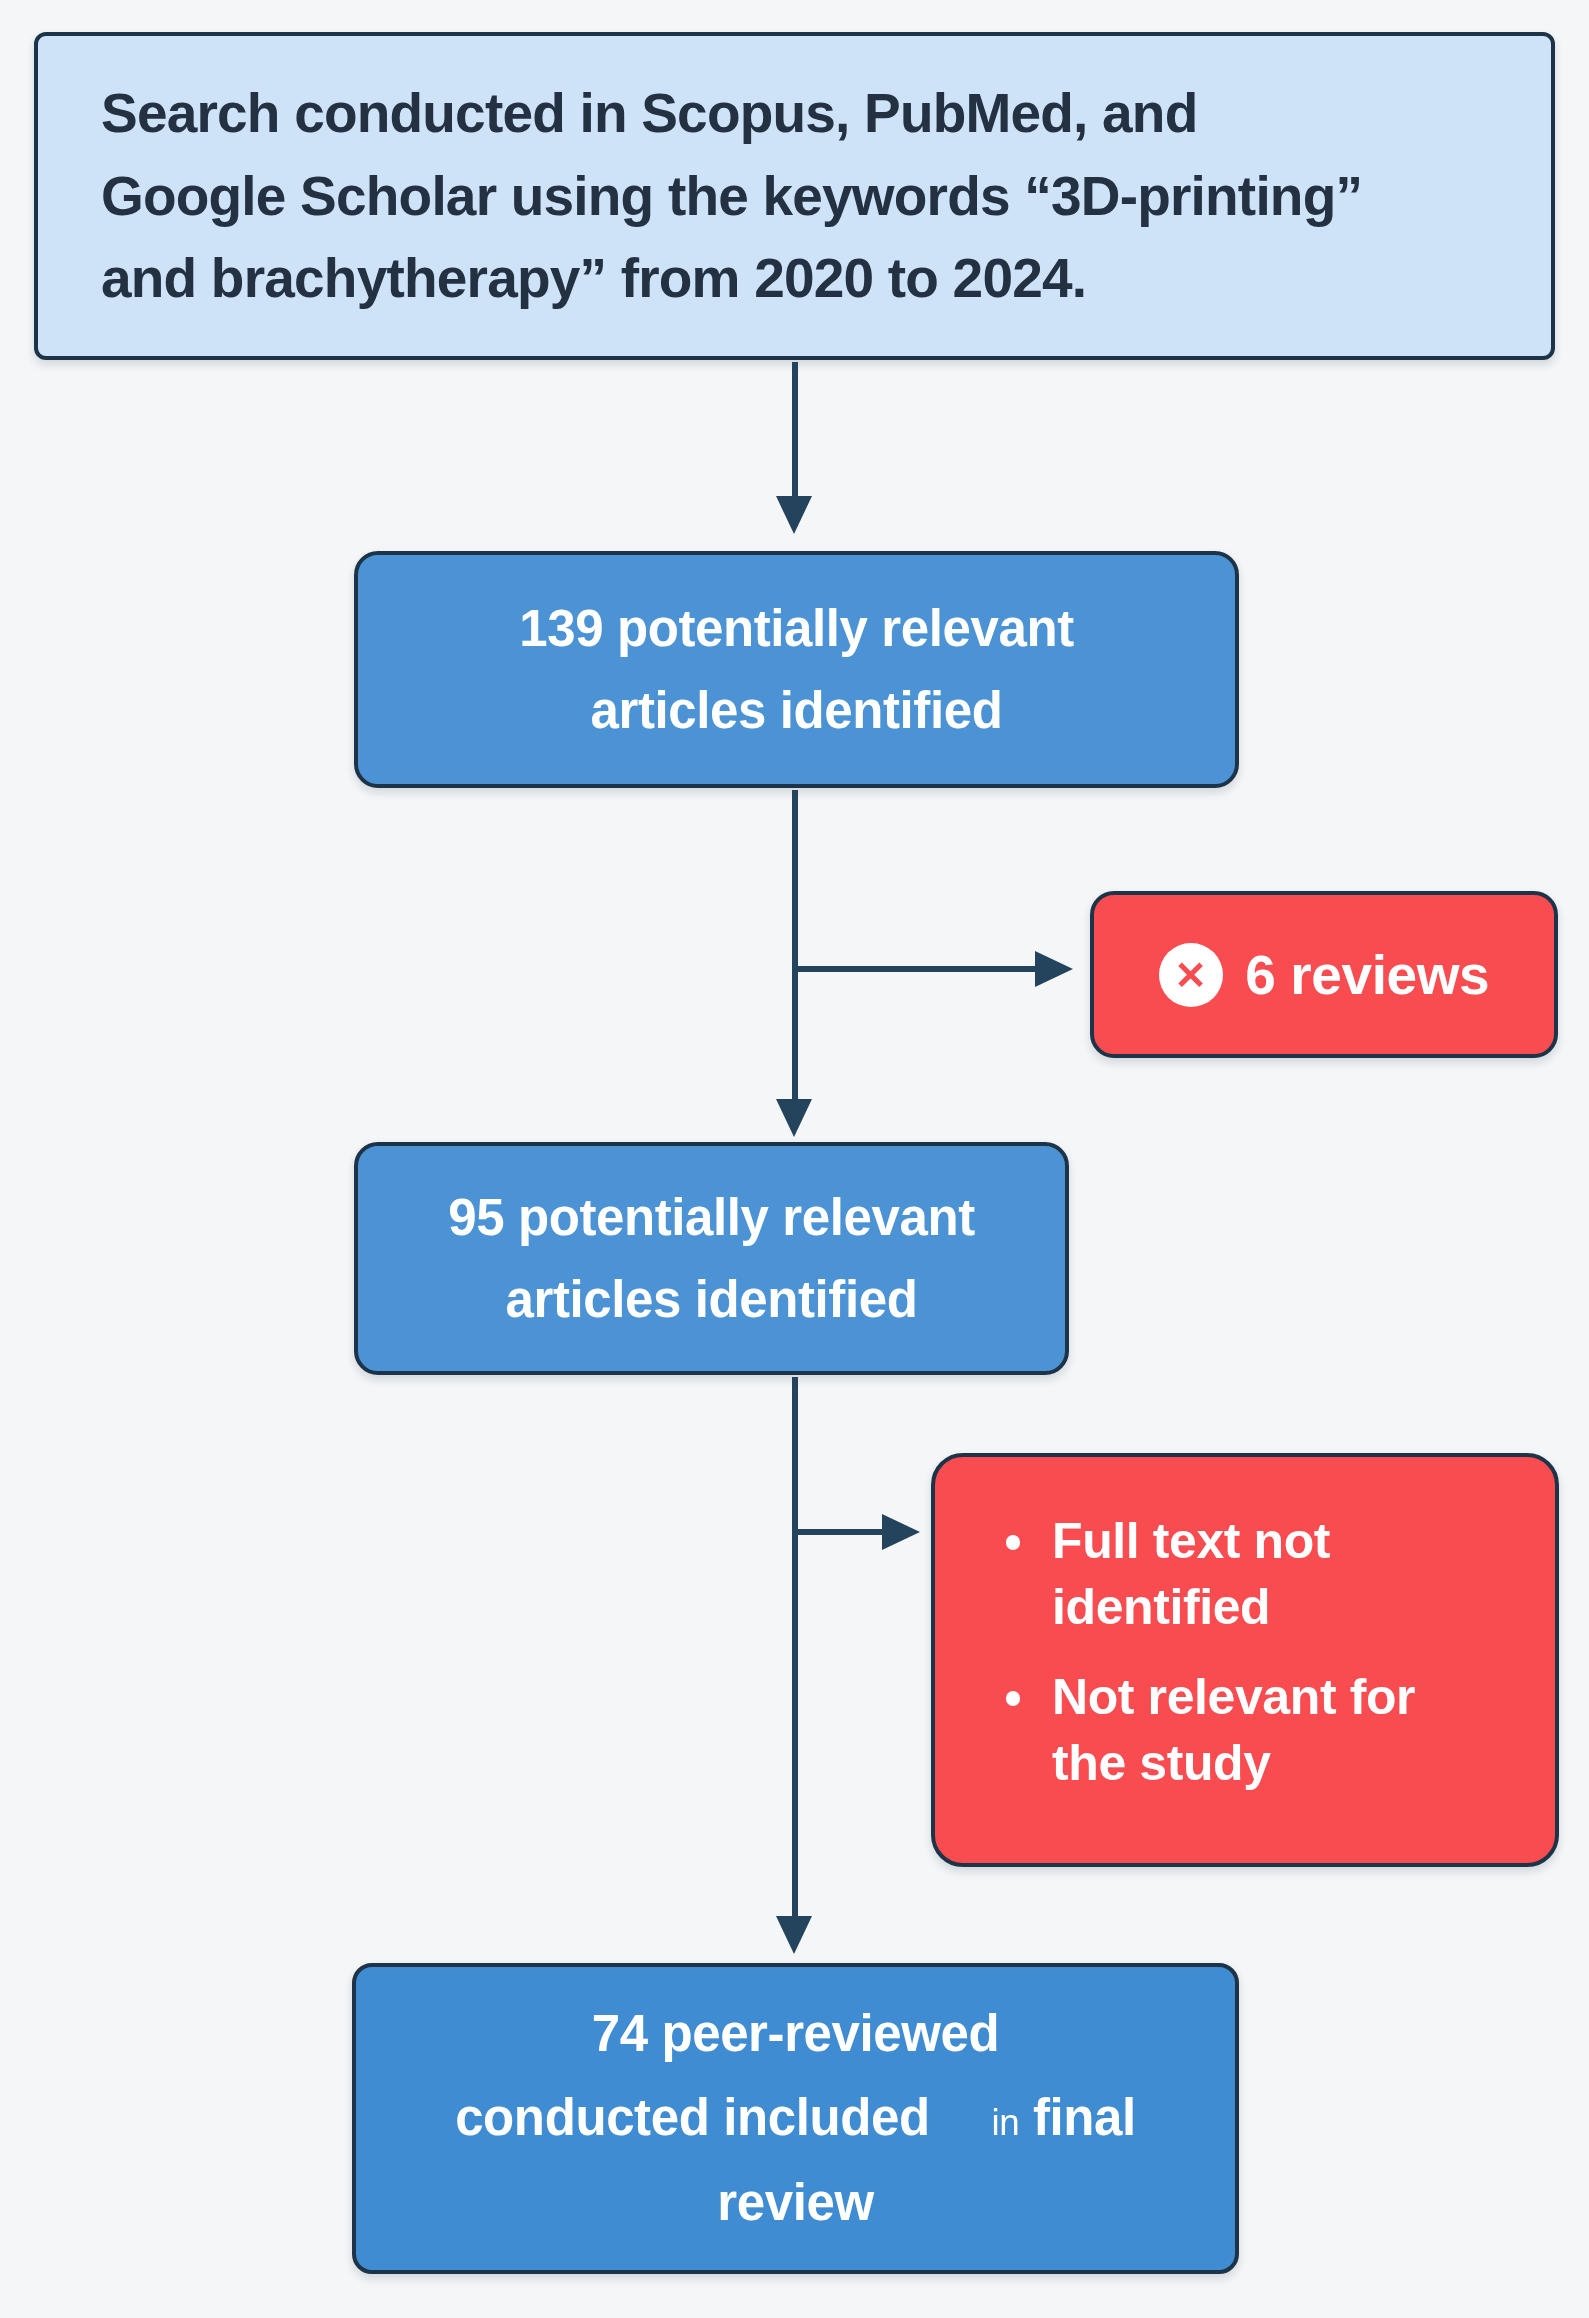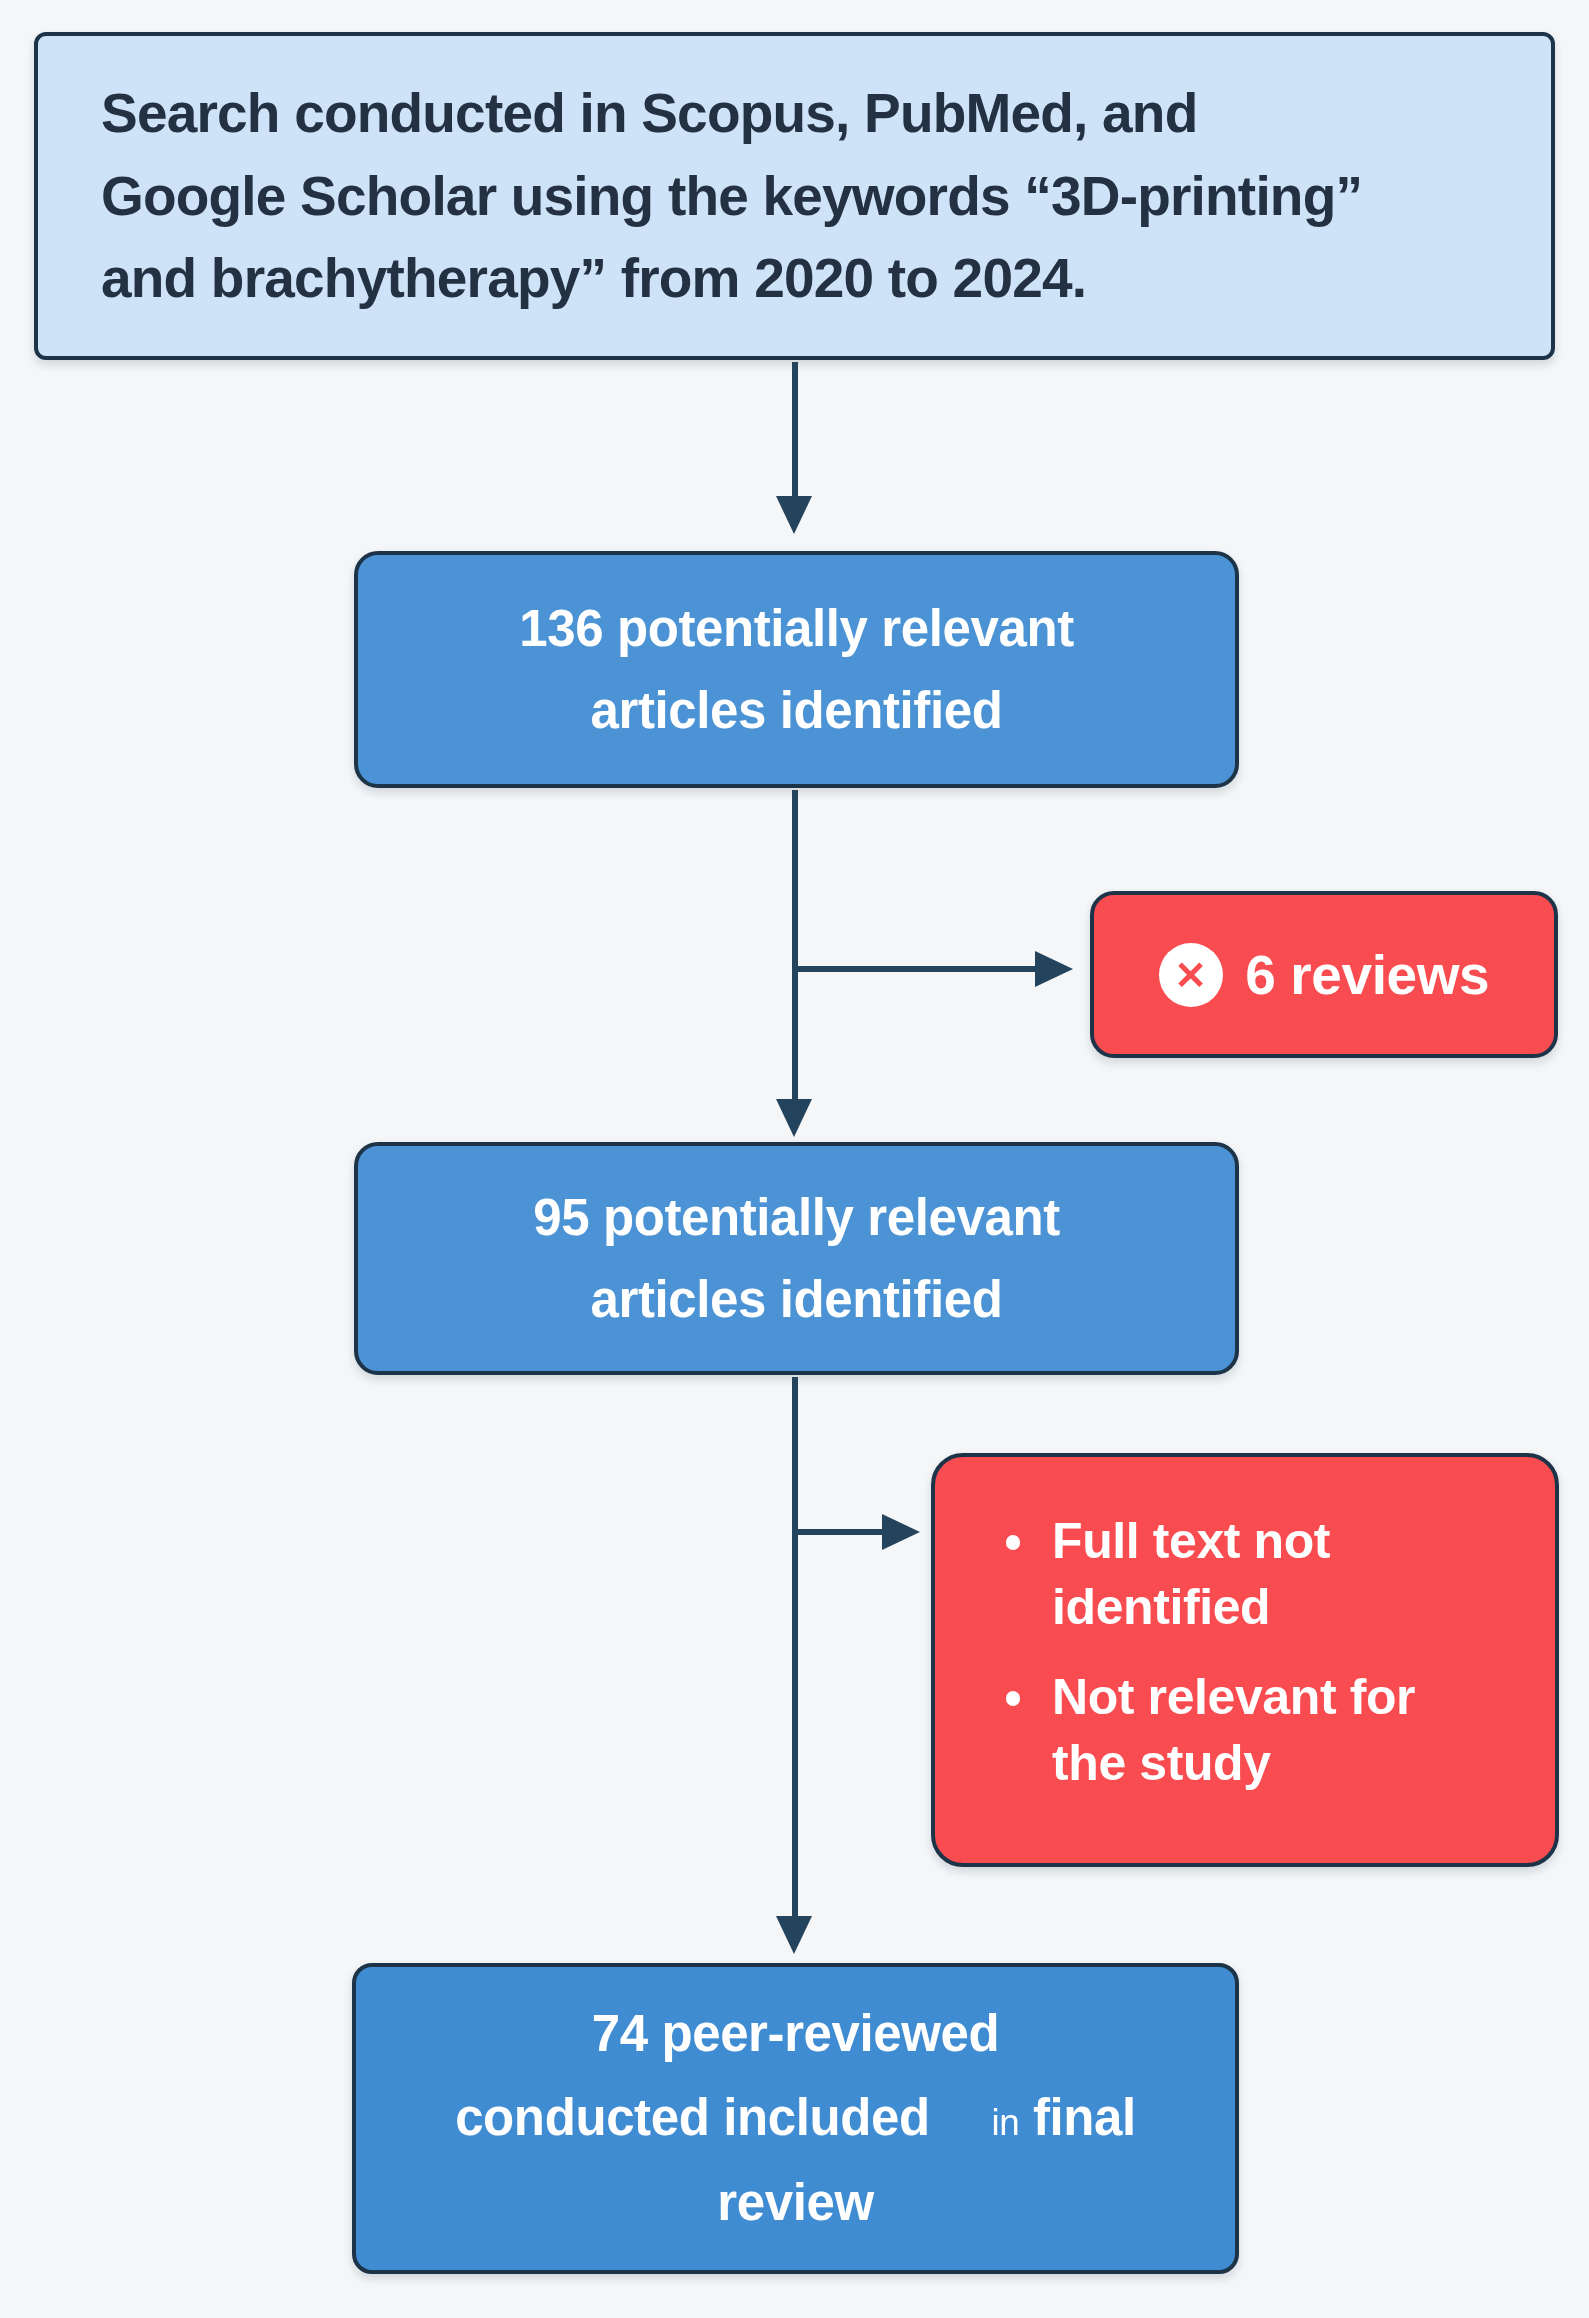--- a/index.html
+++ b/index.html
@@ -121,37 +121,37 @@
   <div class="box light" style="left:34px;top:32px;width:1521px;height:328px">
     <div class="top-text pre">Search conducted in Scopus, PubMed, and
 Google Scholar using the keywords “3D-printing”
 and brachytherapy” from 2020 to 2024.</div>
   </div>
 
   <div class="vline" style="left:792px;top:362px;height:135px"></div>
   <div class="arrowhead-down" style="left:776px;top:496px"></div>
 
   <div class="box blue" style="left:354px;top:551px;width:885px;height:237px">
-    <div class="blue-text pre">136 potentially relevant
+    <div class="blue-text pre">139 potentially relevant
 articles identified</div>
   </div>
 
   <div class="vline" style="left:792px;top:790px;height:311px"></div>
   <div class="arrowhead-down" style="left:776px;top:1099px"></div>
   <div class="hline" style="left:795px;top:966px;width:240px"></div>
   <div class="arrowhead-right" style="left:1035px;top:951px"></div>
 
   <div class="box red reviews-box" style="left:1090px;top:891px;width:468px;height:167px;border-radius:24px">
     <span class="x-circle">
       <span class="x-glyph">✕</span>
     </span>
     <span class="reviews-label">6 reviews</span>
   </div>
 
-  <div class="box blue" style="left:354px;top:1142px;width:885px;height:233px">
+  <div class="box blue" style="left:354px;top:1142px;width:715px;height:233px">
     <div class="blue-text pre">95 potentially relevant
 articles identified</div>
   </div>
 
   <div class="vline" style="left:792px;top:1377px;height:541px"></div>
   <div class="arrowhead-down" style="left:776px;top:1916px"></div>
   <div class="hline" style="left:795px;top:1529px;width:88px"></div>
   <div class="arrowhead-right" style="left:882px;top:1514px"></div>
 
   <div class="box red" style="left:931px;top:1453px;width:628px;height:414px;border-radius:32px">

